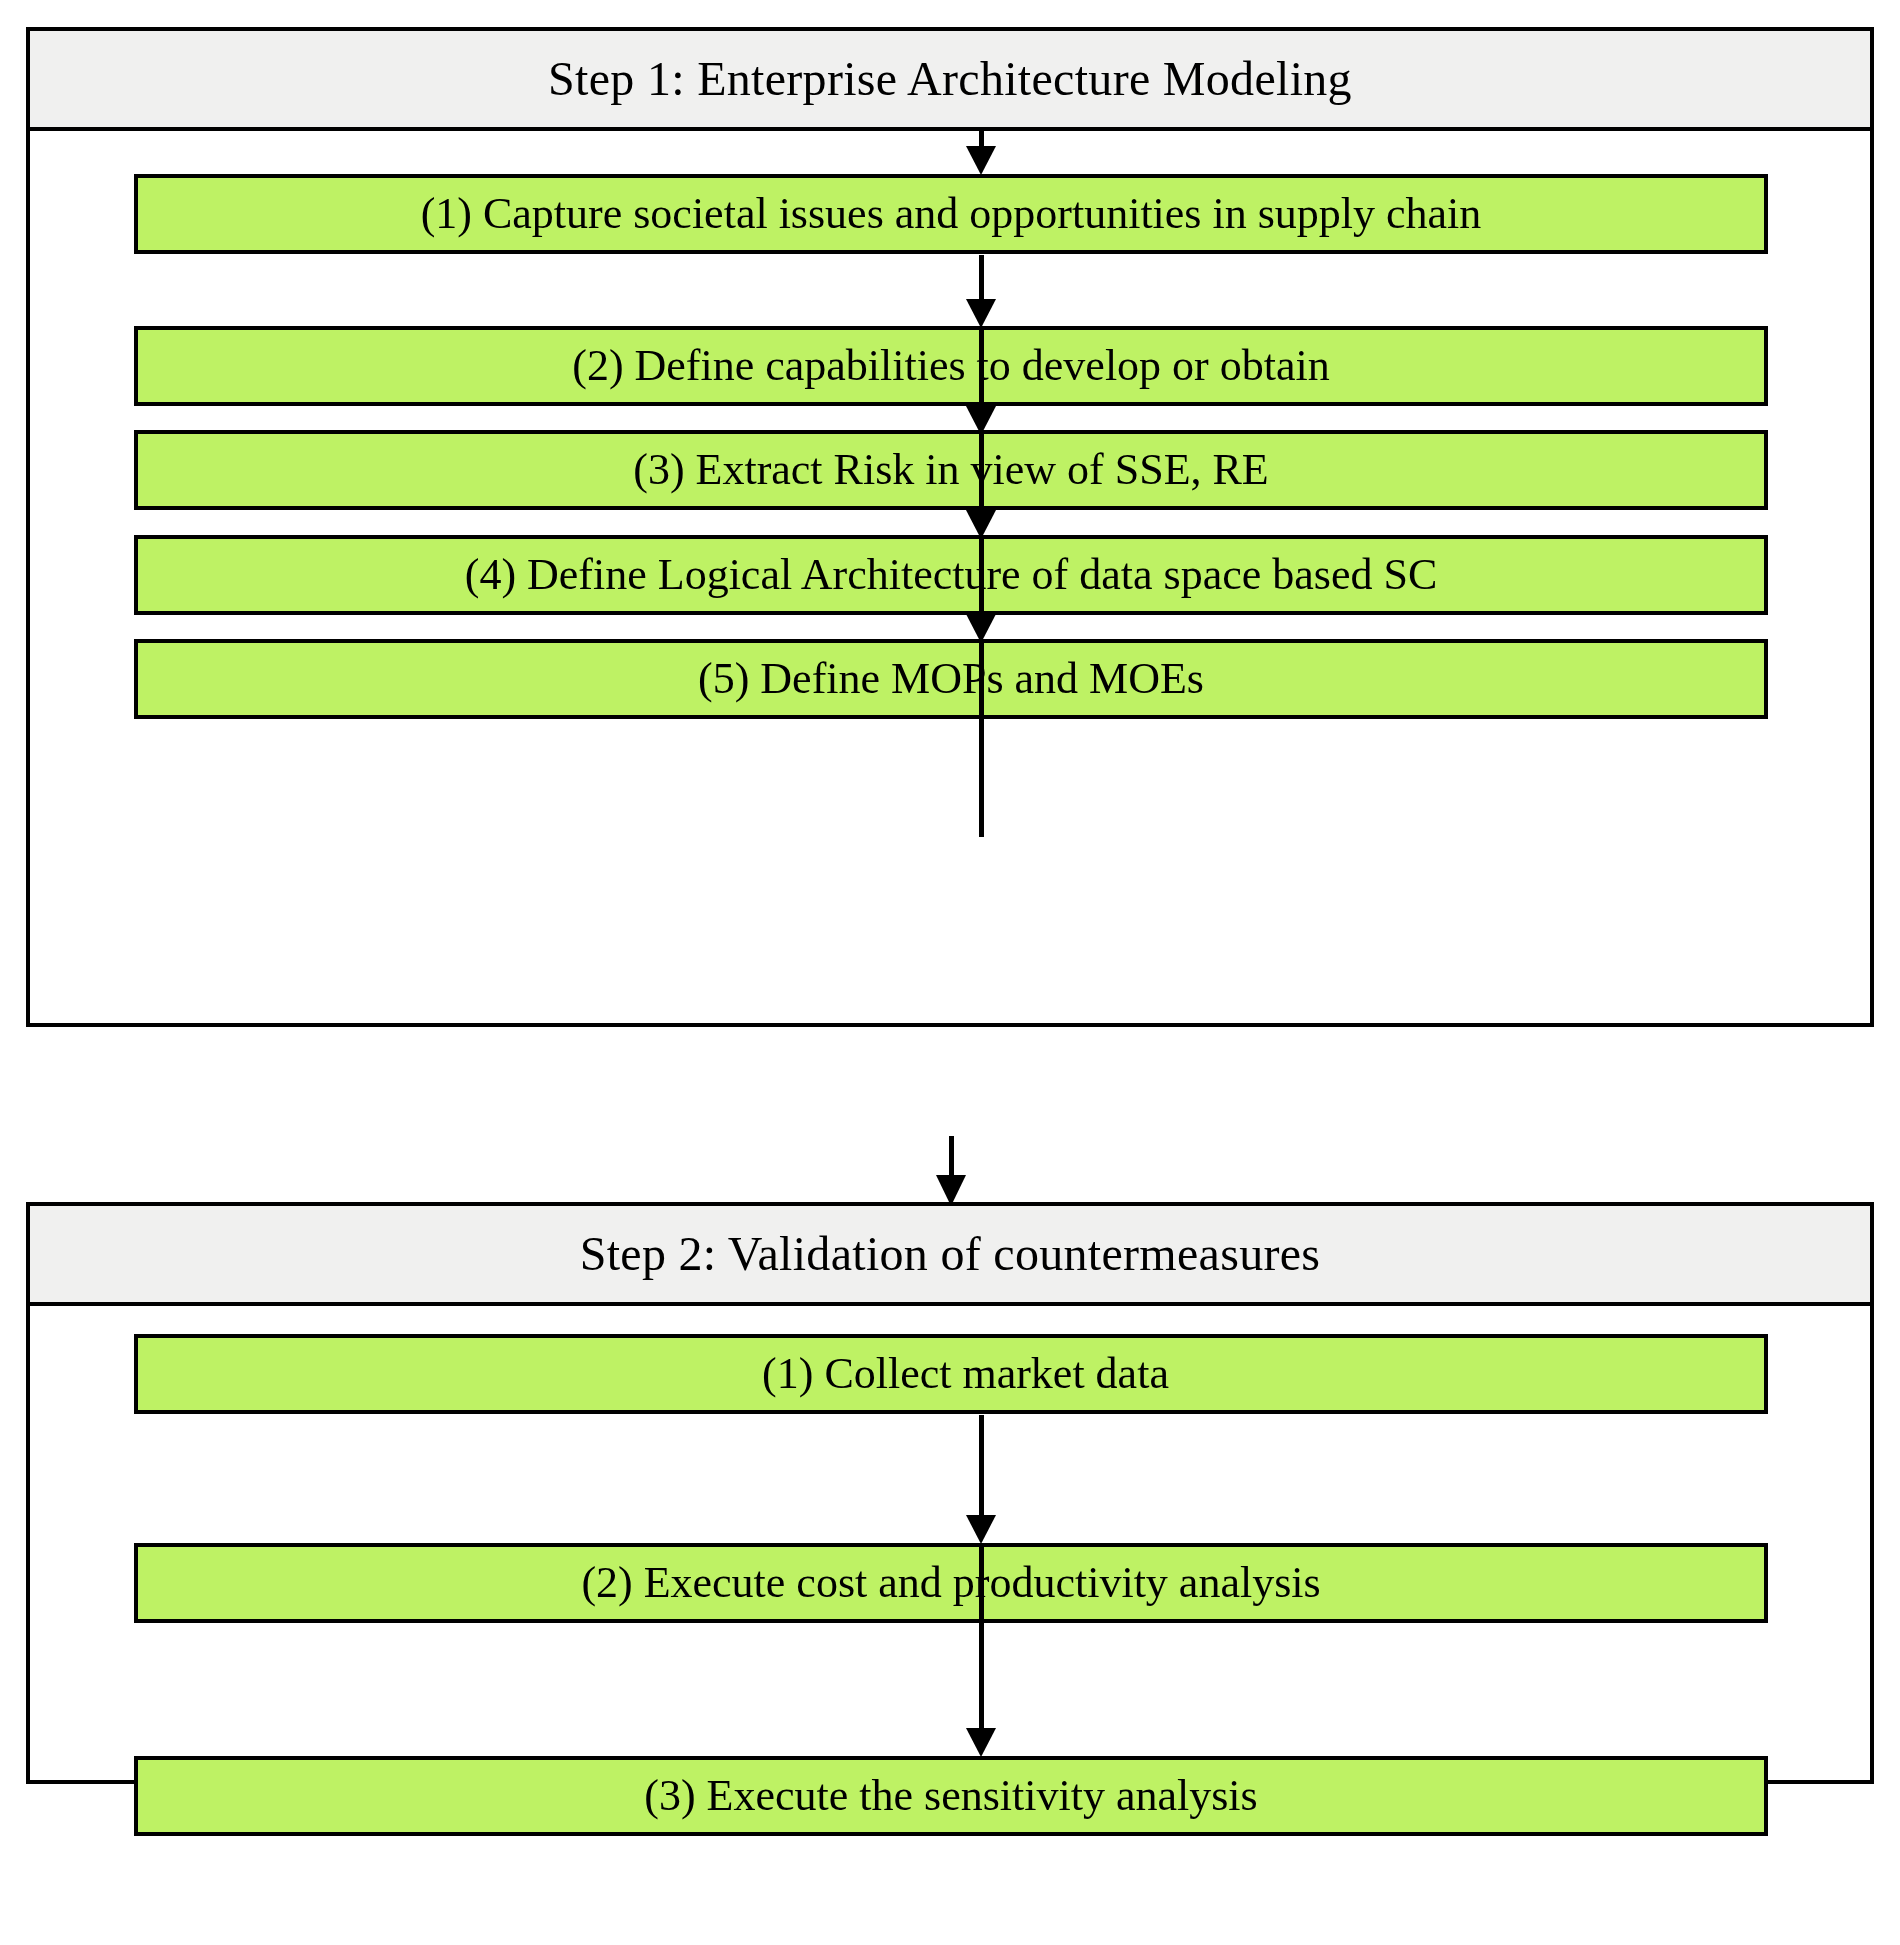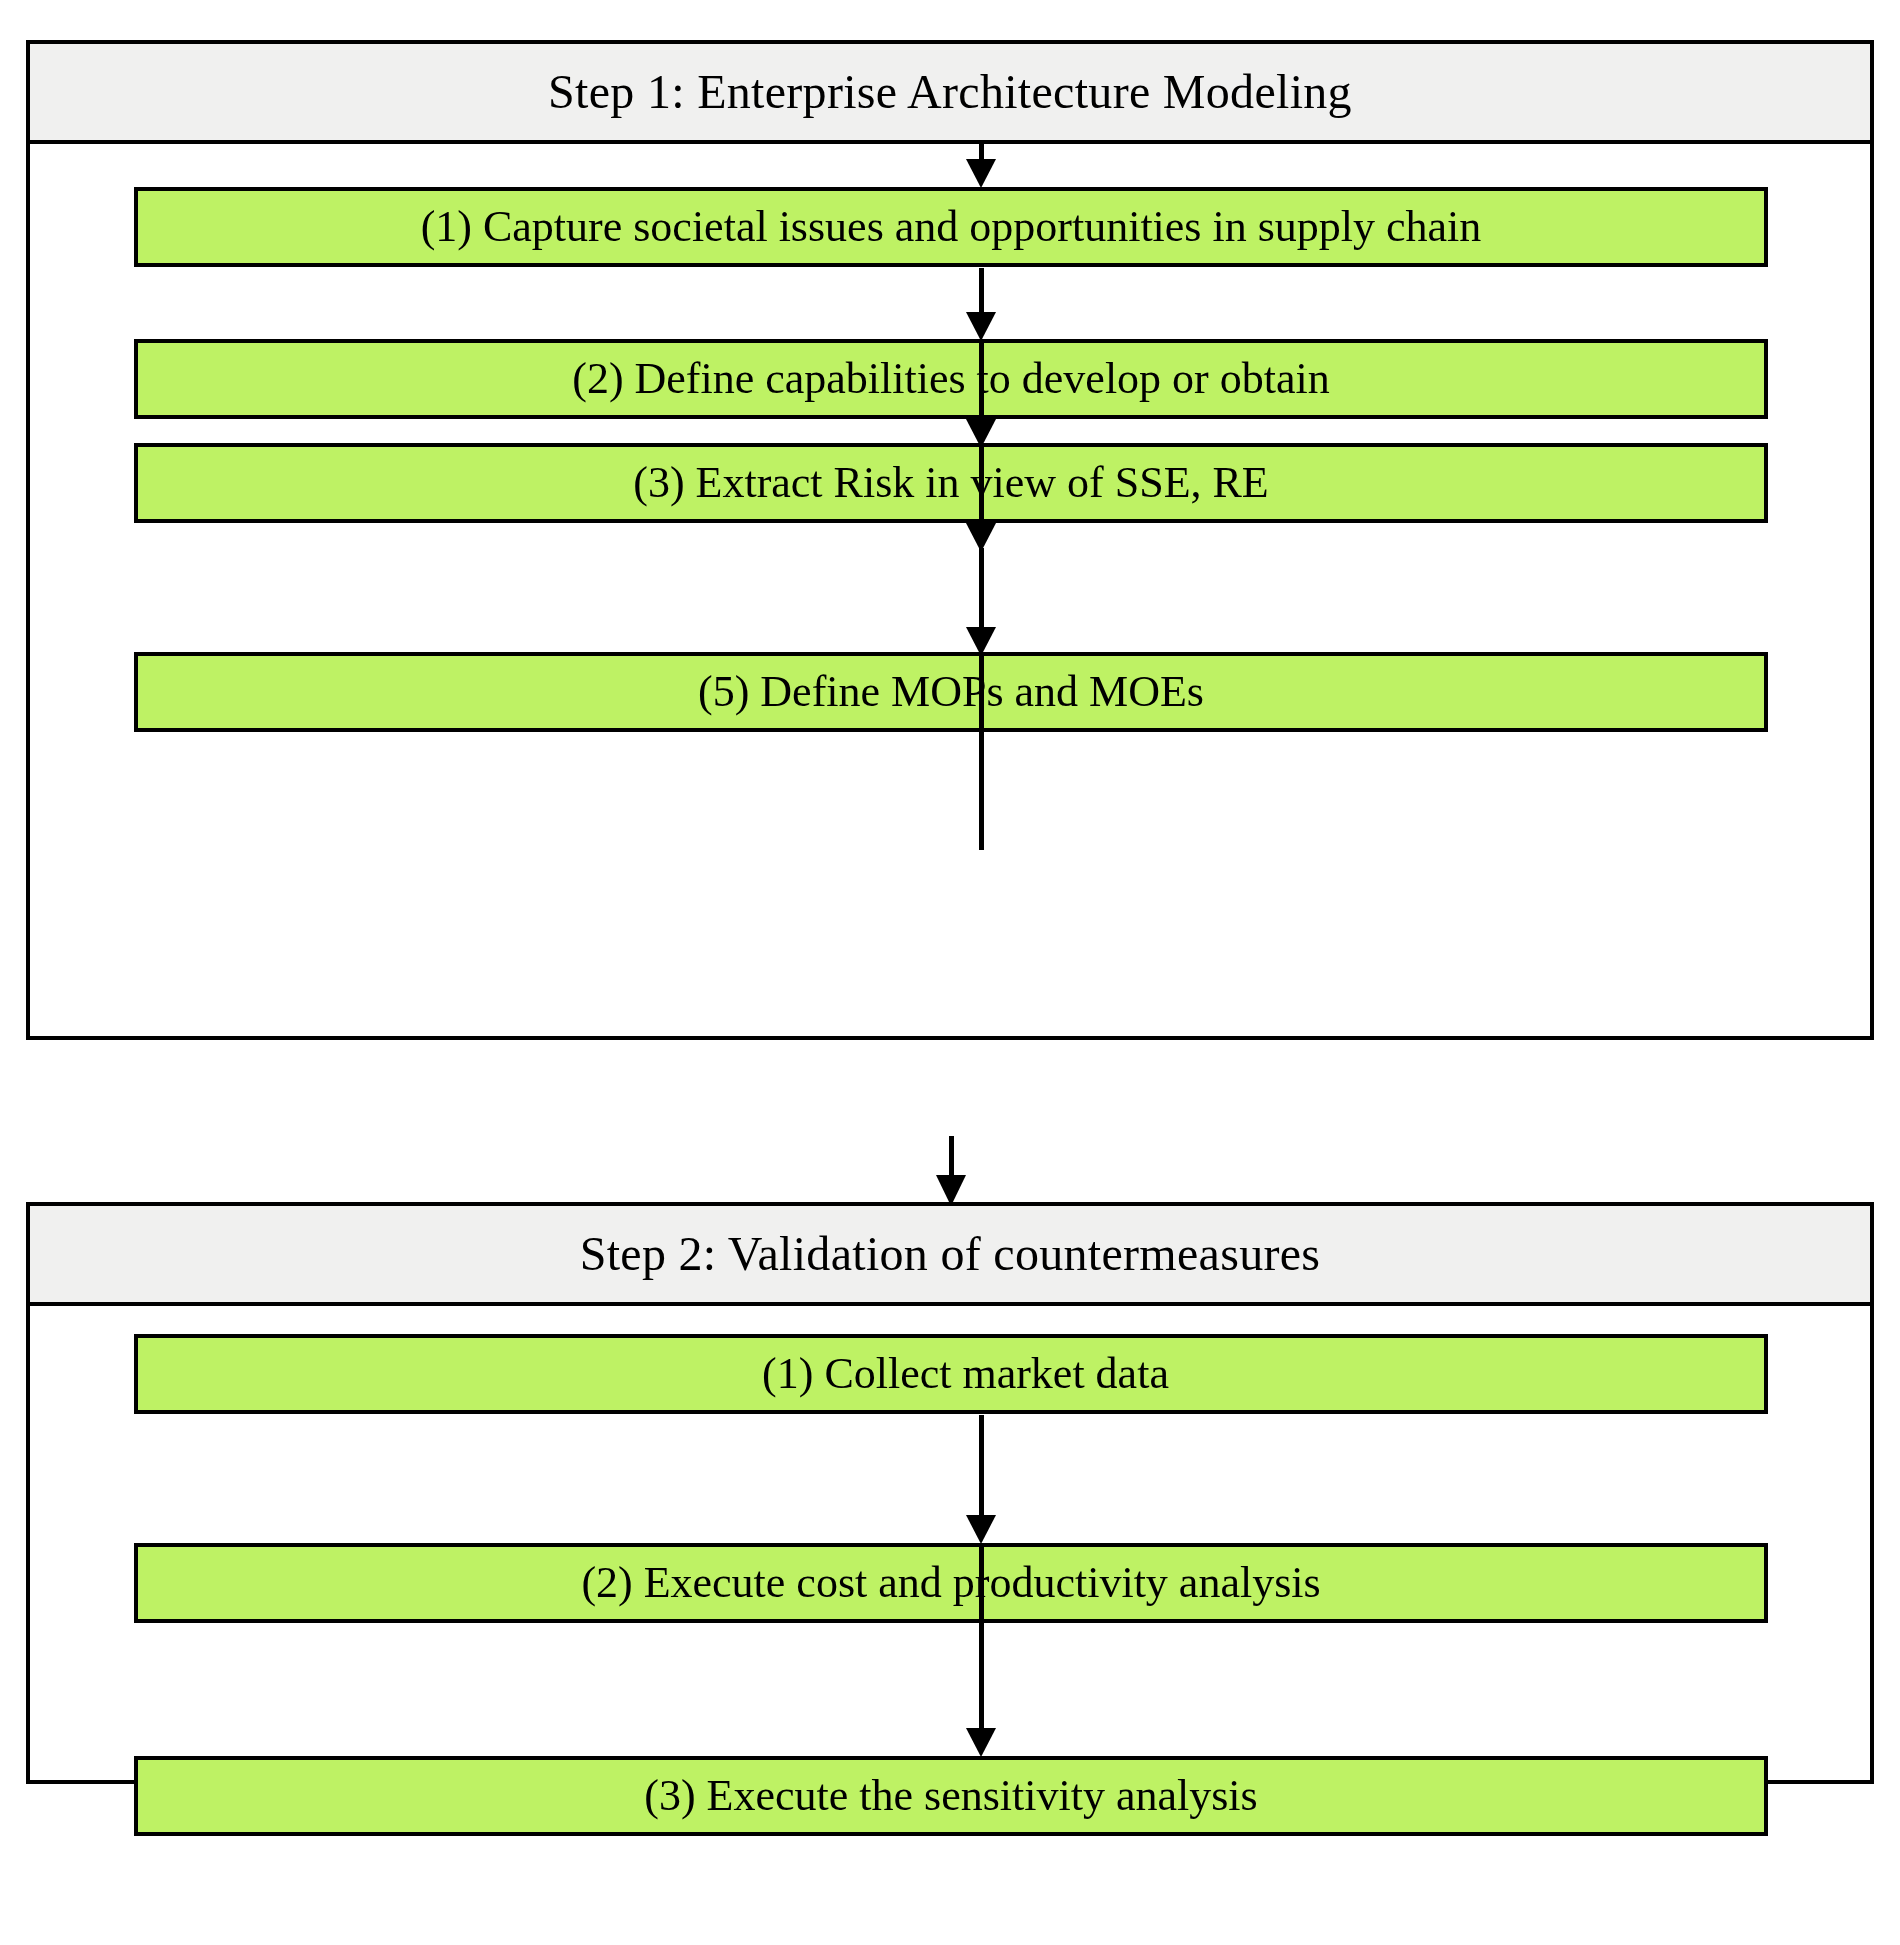--- a/index.html
+++ b/index.html
@@ -24,21 +24,21 @@
   
   .step-container {
     position: absolute;
     left: 26px;
     width: 1848px;
     box-sizing: border-box;
     border: 4.4px solid #000000;
     background: #ffffff;
   }
   #step-1-container {
-    top: 40px;
+    top: 27px;
     height: 1000px;
   }
   #step-2-container {
     top: 1202px;
     height: 582px;
   }
 
   
   .step-header {
     position: absolute;
@@ -236,20 +236,23 @@
         <span class="process-box-label">(3) Extract Risk in view of SSE, RE</span>
       </div>
 
       <div class="arrow-through" style="top:299px;height:80px;"></div>
 
       <div class="arrow" id="s1-arrow-3">
         <div class="shaft"></div>
         <div class="head"></div>
       </div>
 
+      <div class="process-box" id="s1-box-3">
+        <span class="process-box-label">(4) Define Logical Architecture of data space based SC</span>
+      </div>
 
       <div class="arrow-through" style="top:404px;height:80px;"></div>
 
       <div class="arrow" id="s1-arrow-4">
         <div class="shaft"></div>
         <div class="head"></div>
       </div>
 
       <div class="process-box" id="s1-box-4">
         <span class="process-box-label">(5) Define MOPs and MOEs</span>

